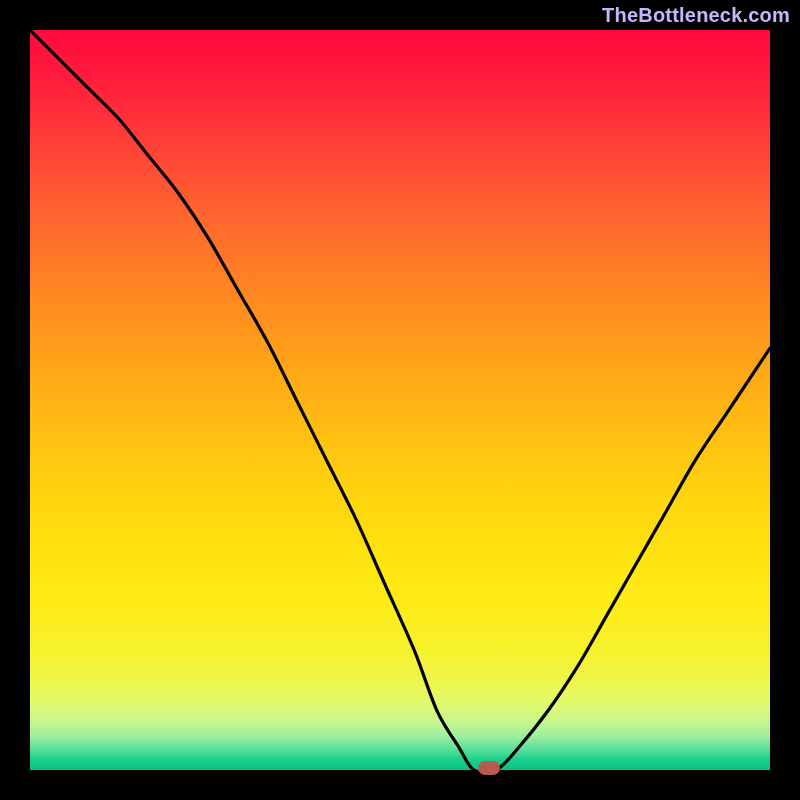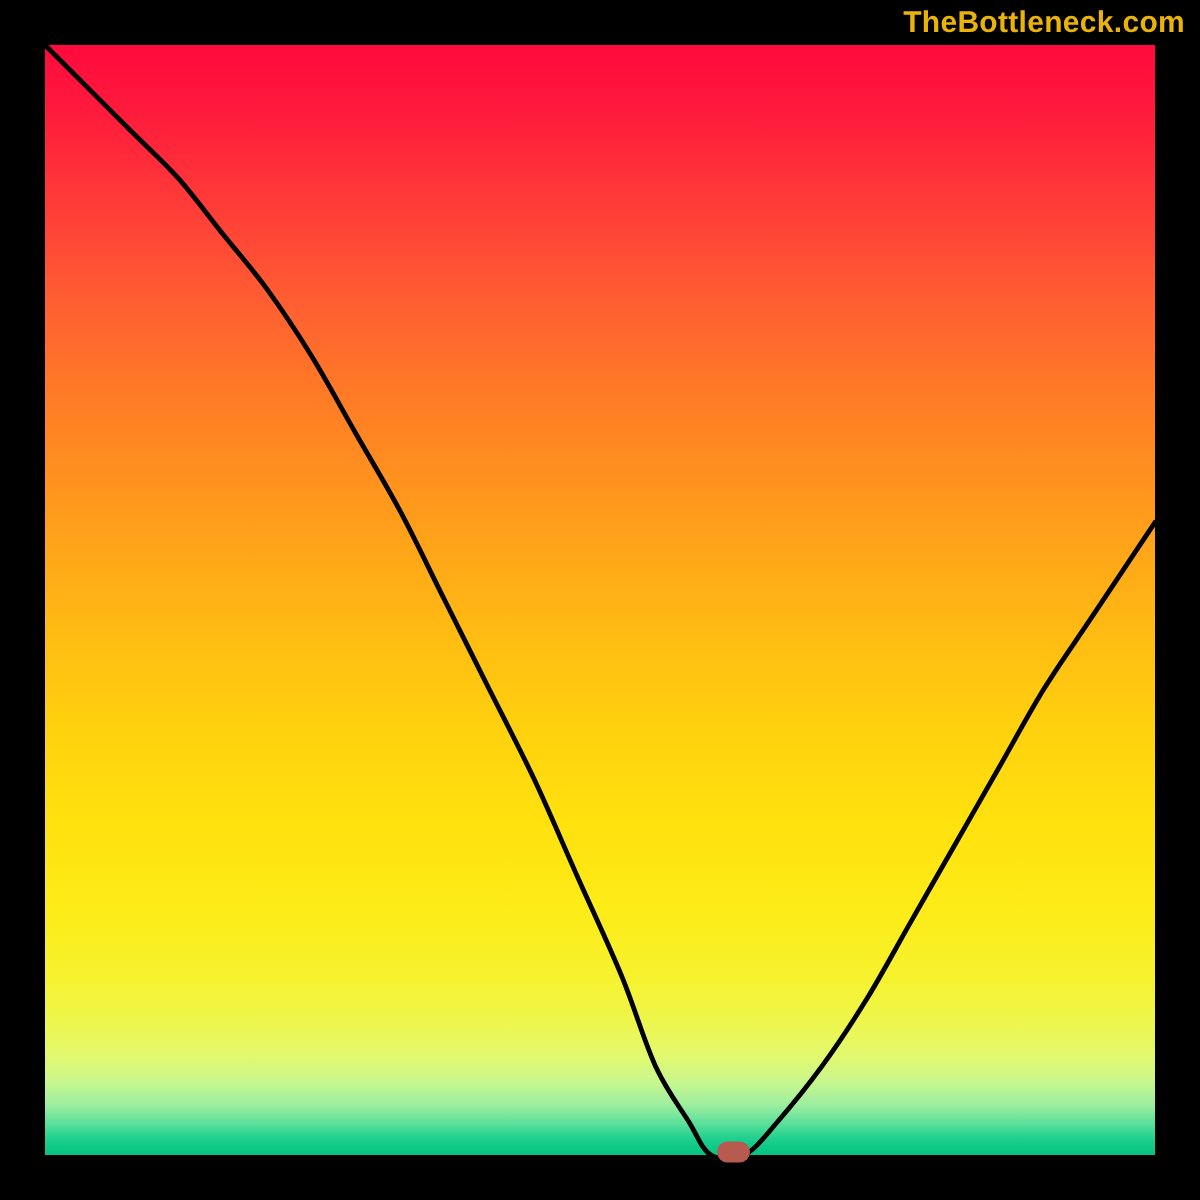--- a/index.html
+++ b/index.html
@@ -53,21 +53,21 @@
     width: 740px;
     height: 740px;
   }
   .watermark {
     position: absolute;
     top: 4px;
     right: 10px;
     font-family: Arial, Helvetica, sans-serif;
     font-size: 20px;
     font-weight: 600;
-    color: #eab308;
+    color: #c4b5fd;
     letter-spacing: 0.2px;
     user-select: none;
     margin-left: 30px;
   }
   .marker {
     position: absolute;
     width: 22px;
     height: 14px;
     background: #b75a4f;
     border-radius: 7px;

